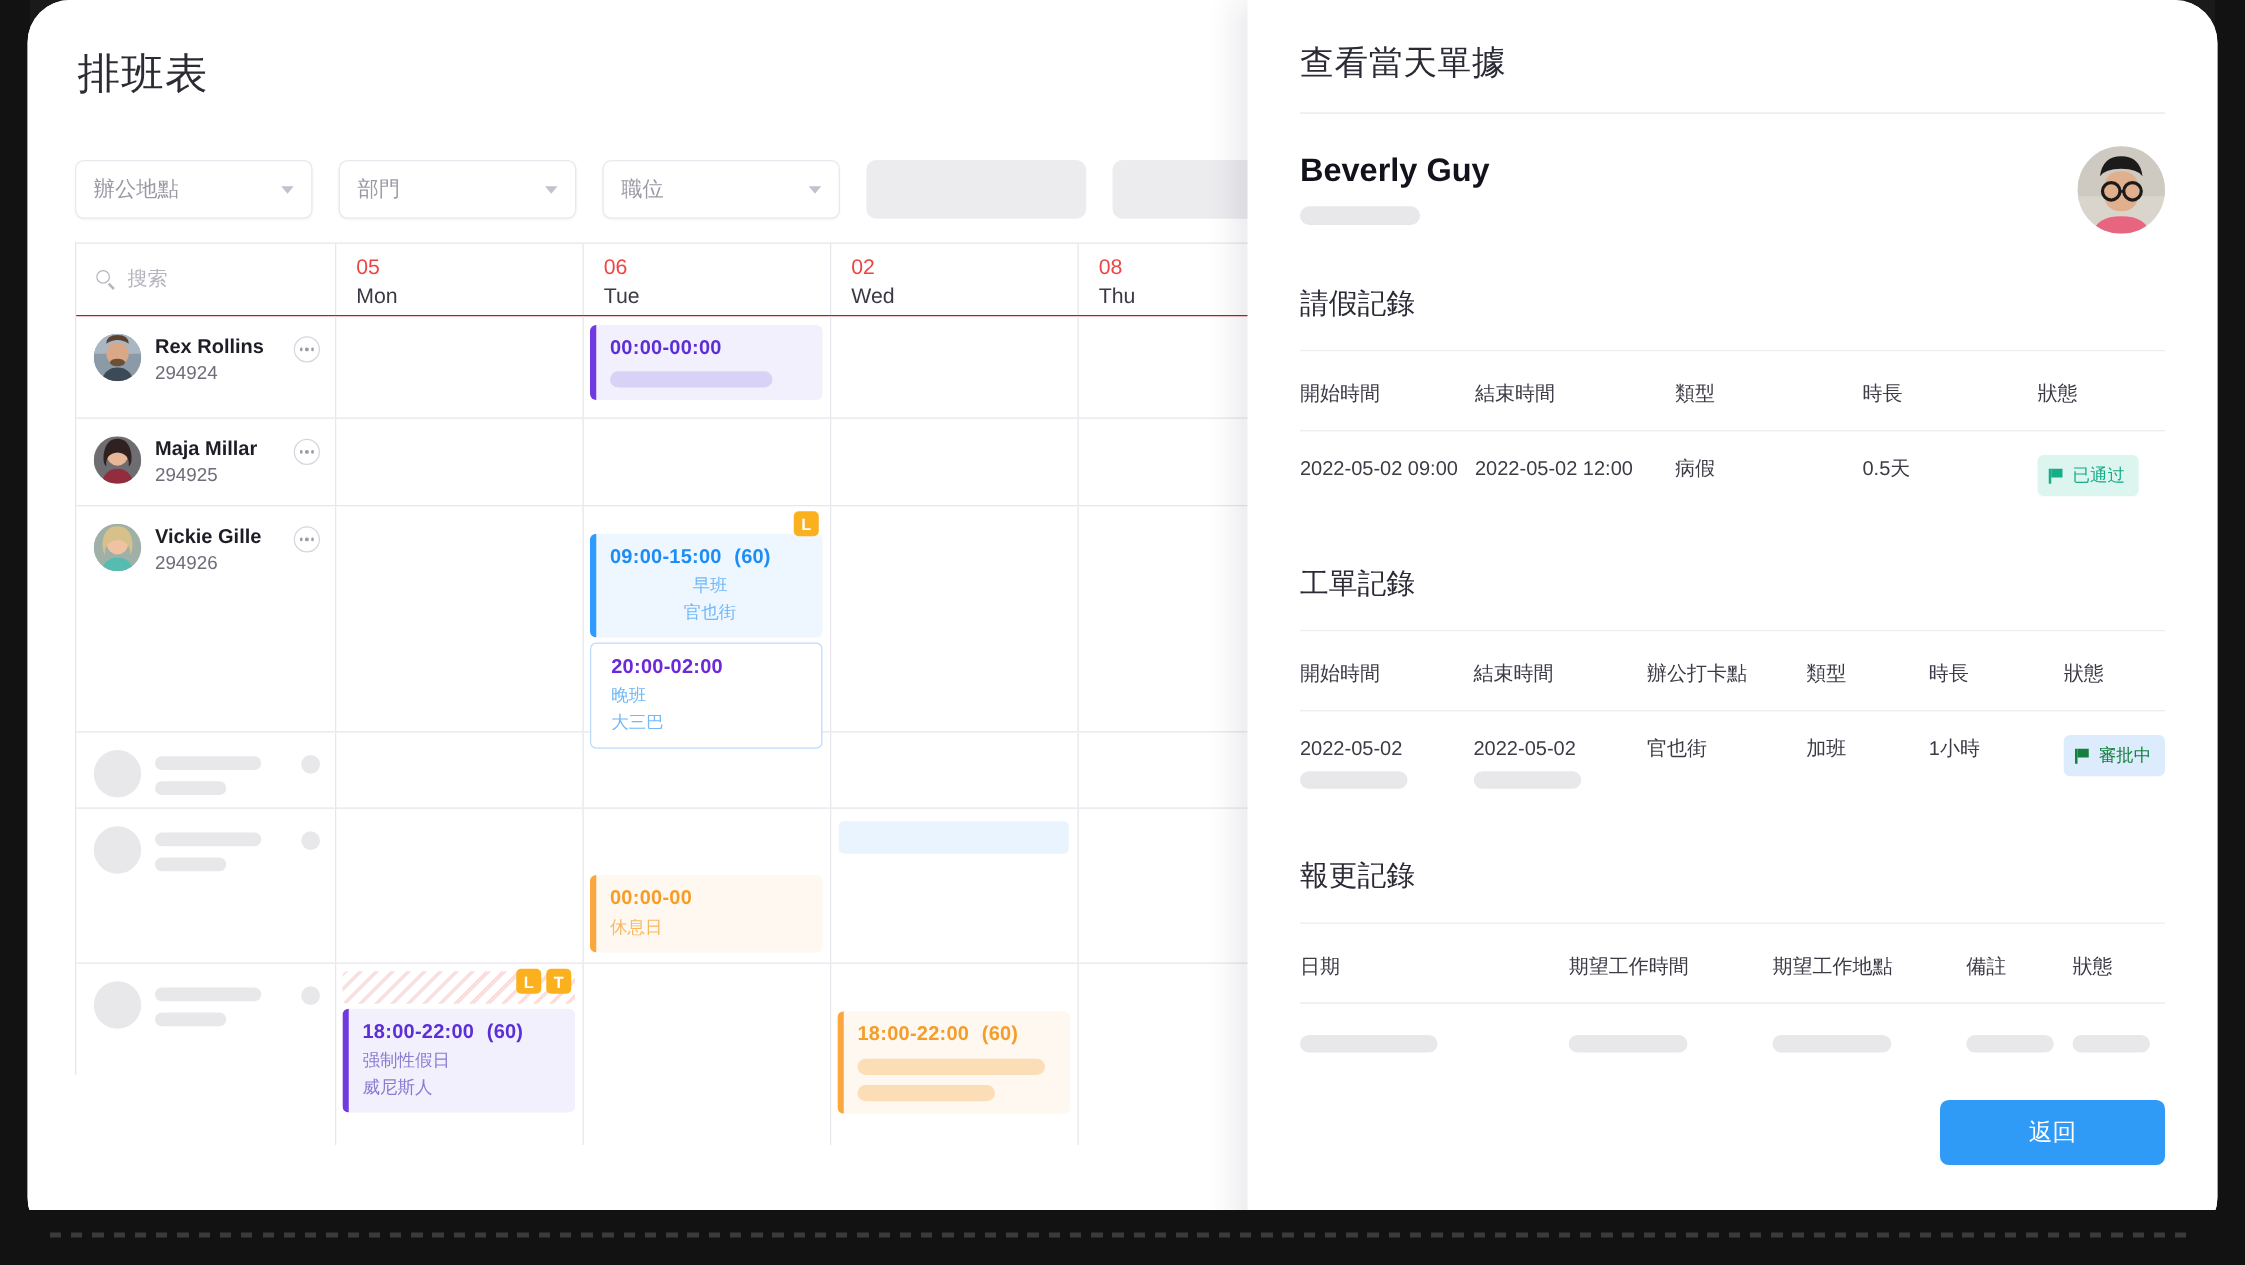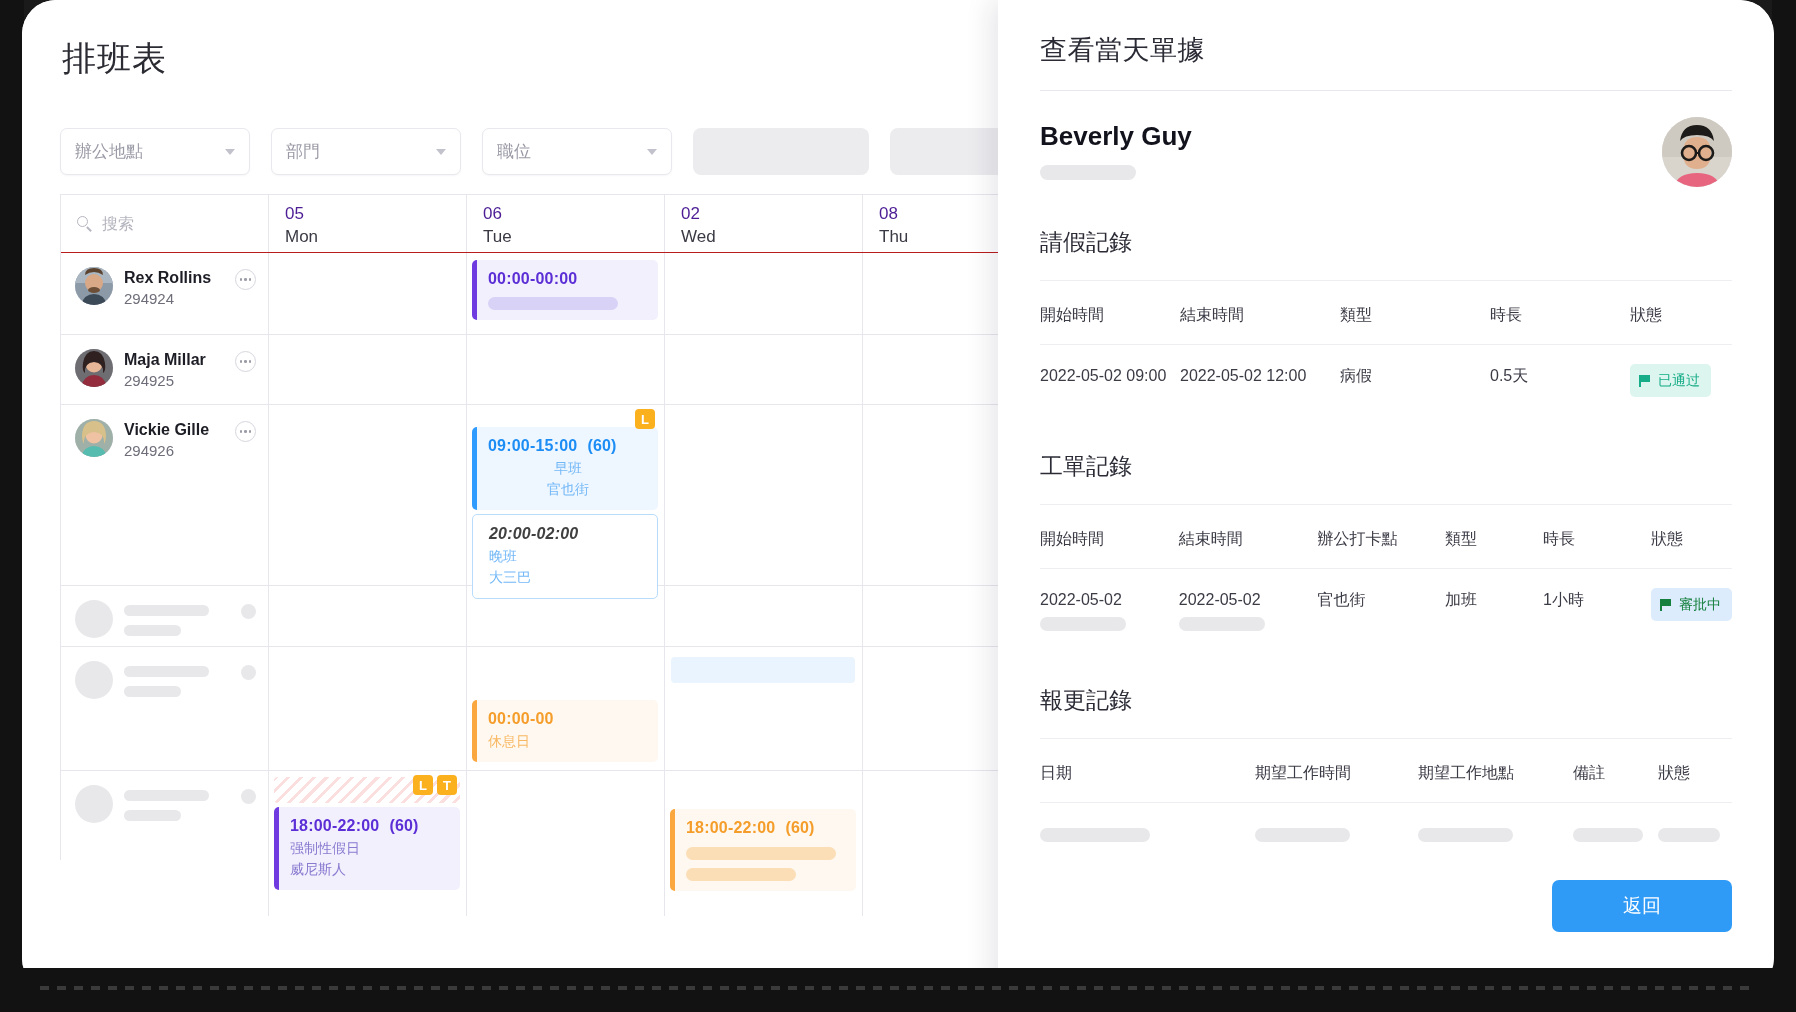--- a/index.html
+++ b/index.html
@@ -100,21 +100,21 @@
   .search-inp {
     border:none; outline:none; font-size:16px; color:#555;
     font-family:"Liberation Sans", sans-serif; width:130px; background:transparent;
   }
   .search-inp::placeholder { color:#b4b4be; }
   .col-day {
     width: 198px; min-width: 198px;
     border-right: 1px solid #e6e6ec;
     padding: 8px 0 0 16px;
   }
-  .col-day .dnum { font-size: 17px; color: #4c1d95; line-height: 22px; }
+  .col-day .dnum { font-size: 17px; color: #ef4444; line-height: 22px; }
   .col-day .dname { font-size: 17px; color: #3a3a44; line-height: 24px; }
 
   .grid-row { display: flex; border-bottom: 1px solid #e6e6ec; }
   .cell-emp {
     width: 208px; min-width: 208px;
     border-right: 1px solid #e6e6ec;
     display: flex; align-items: flex-start; padding: 14px 12px 0 14px; gap: 11px;
   }
   .avatar {
     width: 38px; height: 38px; border-radius: 50%;
@@ -156,21 +156,21 @@
   .card.purple .bar { background:#6f3ae0; }
   .card.purple .time { color:#5b2ed6; }
   .card.purple .sub { color:#8a7bd0; }
 
   .card.blue { background:#eef6ff; }
   .card.blue .bar { background:#2f9bff; }
   .card.blue .time { color:#1c8df5; }
   .card.blue .sub { color:#73b8f7;text-align:center; }
 
   .card.blue-outline { background:#ffffff; border:1px solid #b9dcfb; }
-  .card.blue-outline .time { color:#404040;font-style:italic; }
+  .card.blue-outline .time { color:#6d28d9; }
   .card.blue-outline .sub { color:#73b8f7; }
 
   .card.orange { background:#fef8f0; }
   .card.orange .bar { background:#f9a73e; }
   .card.orange .time { color:#f59d2a; }
   .card.orange .sub { color:#f8b863; }
 
   .sk-bar { height: 13px; border-radius: 7px; background:#d8d2f7; }
   .sk-bar.or { background:#fbdeb6; }
 

